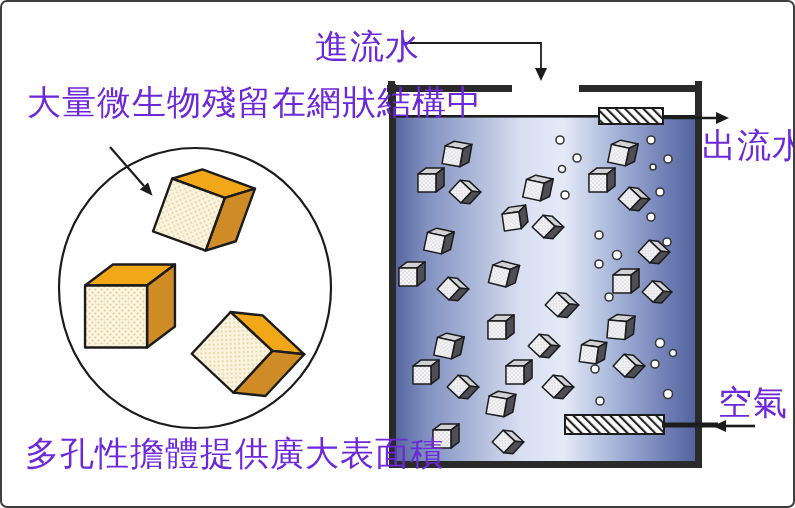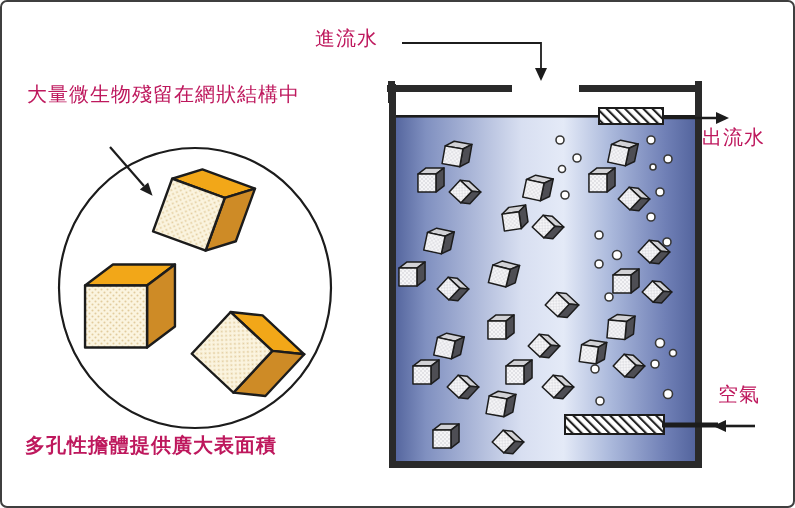--- a/index.html
+++ b/index.html
@@ -8,22 +8,22 @@
     width:791px;height:504px;
     background:#ffffff;
     border:2px solid #3f3f3f;
     border-radius:7px;
     overflow:hidden;
     font-family:"Liberation Serif","DejaVu Serif",serif;
   }
   .canvas svg{position:absolute;left:0;top:0;}
   .lbl{
     position:absolute;
-    color:#be185d;
-    font-size:20px;
+    color:#6d28d9;
+    font-size:34px;
     letter-spacing:1px;
     line-height:1.15;
     white-space:nowrap;
   }
 </style>
 </head>
 <body>
 
 <div class="canvas">
   <svg id="diagram" width="791" height="504" viewBox="0 0 791 504">
@@ -262,17 +262,17 @@
         <polyline points="661,116 714,116" fill="none" stroke="#1c1c1c" stroke-width="2.6"></polyline>
         <polygon points="727,116 714,122 714,110" fill="#1c1c1c"></polygon>
       </g>
       <g>
         <polyline points="753,424 724,424" fill="none" stroke="#1c1c1c" stroke-width="2.6"></polyline>
         <polygon points="711,424 724,418 724,430" fill="#1c1c1c"></polygon>
       </g>
     </svg>
 
   <div class="lbl" style="left:25px;  top:81px;">大量微生物殘留在網狀結構中</div>
-  <div class="lbl" style="left:23px;  top:432px;font-weight:bold;">多孔性擔體提供廣大表面積</div>
+  <div class="lbl" style="left:23px;  top:432px;">多孔性擔體提供廣大表面積</div>
   <div class="lbl" style="left:313px; top:25px;">進流水</div>
   <div class="lbl" style="left:700px; top:124px;">出流水</div>
   <div class="lbl" style="left:716px; top:381px;">空氣</div>
 </div>
 
 </body></html>

